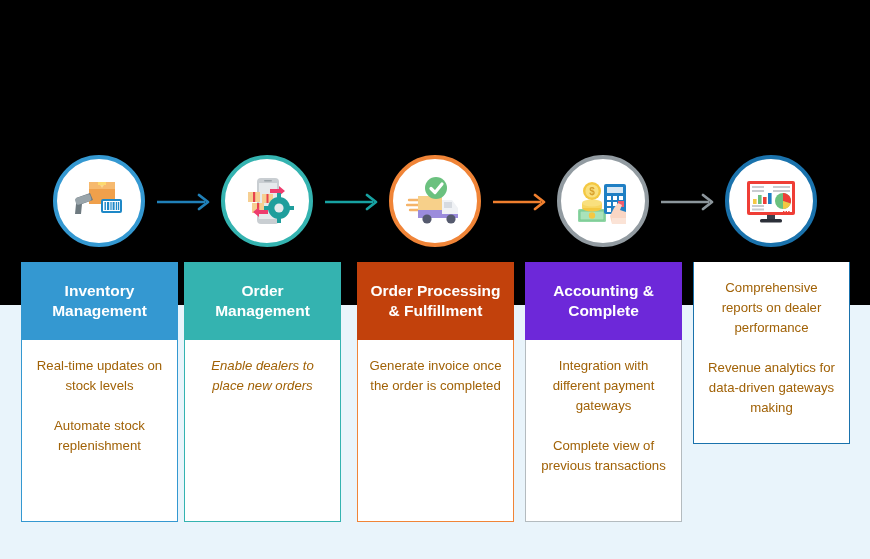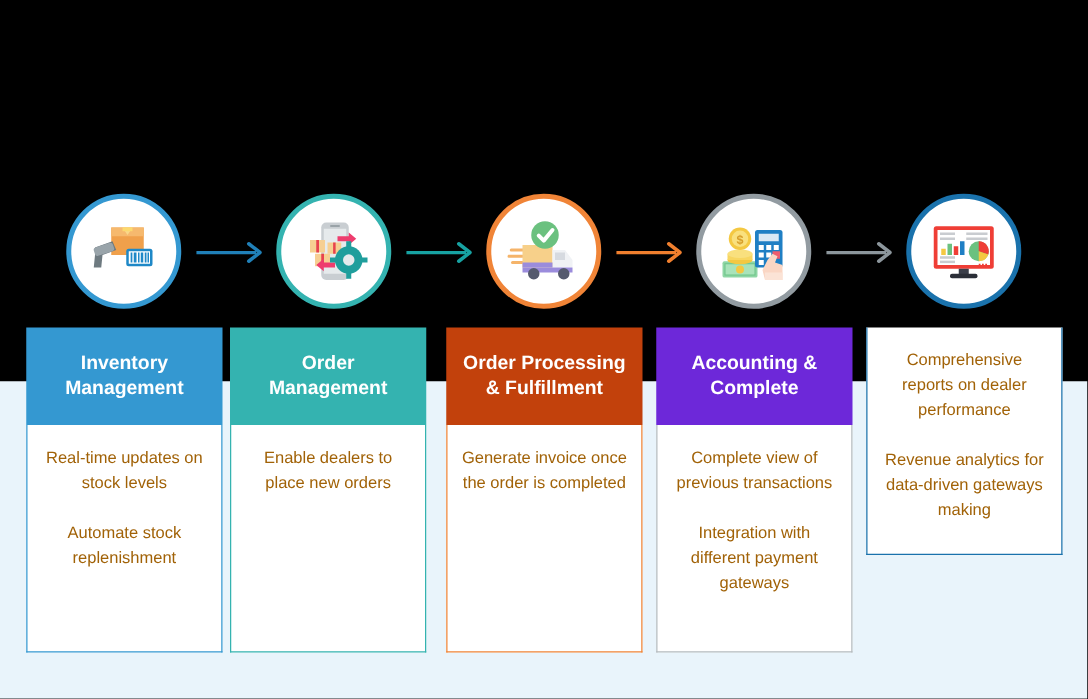--- a/index.html
+++ b/index.html
@@ -271,21 +271,21 @@
       </div>
     </div>
 
     <div class="card" style="left:184px;">
       <div class="card-head" style="background:#34b3b0;">
         <span>
           <span>Order</span><br>
           <span>Management</span>
         </span>
       </div>
-      <div class="card-body" style="border-color:#34b3b0;">
+      <div class="card-body" style="border-color:#34b3b0;font-style:italic;">
         <p>Enable dealers to place new orders</p>
       </div>
     </div>
 
     <div class="card" style="left:357px;">
       <div class="card-head" style="background:#c2410c;align-items:center;">
         <span>
           <span>Order Processing</span><br>
           <span>&amp; Fulfillment</span>
         </span>
@@ -296,22 +296,22 @@
     </div>
 
     <div class="card" style="left:525px;">
       <div class="card-head" style="background:#6d28d9;">
         <span>
           <span>Accounting &amp;</span><br>
           <span>Complete</span>
         </span>
       </div>
       <div class="card-body" style="border-color:#b4bbbf;">
+        <p>Integration with different payment gateways</p>
         <p>Complete view of previous transactions</p>
-        <p>Integration with different payment gateways</p>
       </div>
     </div>
 
     <div class="card" style="left:693px;">
       <div class="card-body" style="border-color:#1a72ac;">
         <p>Comprehensive reports on dealer performance</p>
         <p>Revenue analytics for data-driven gateways making</p>
       </div>
     </div>
 

